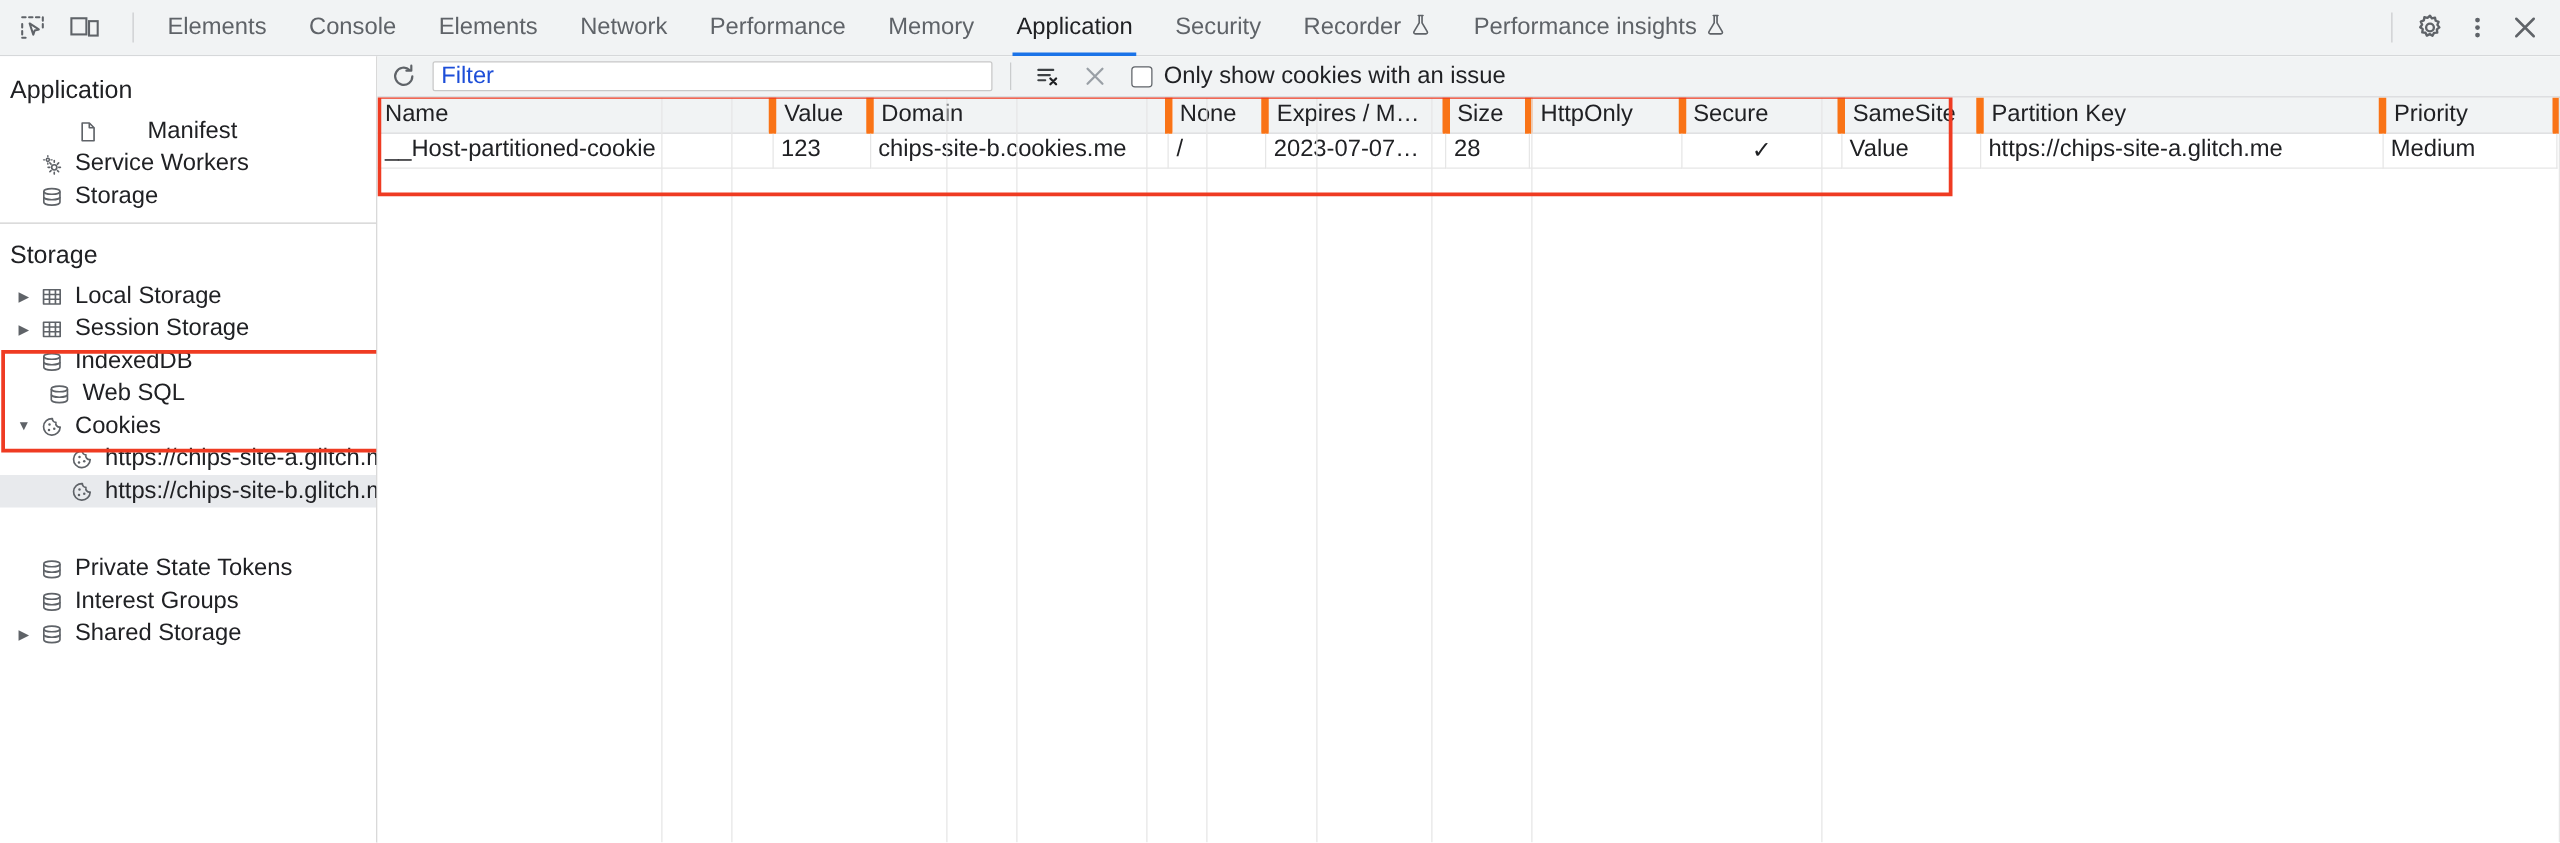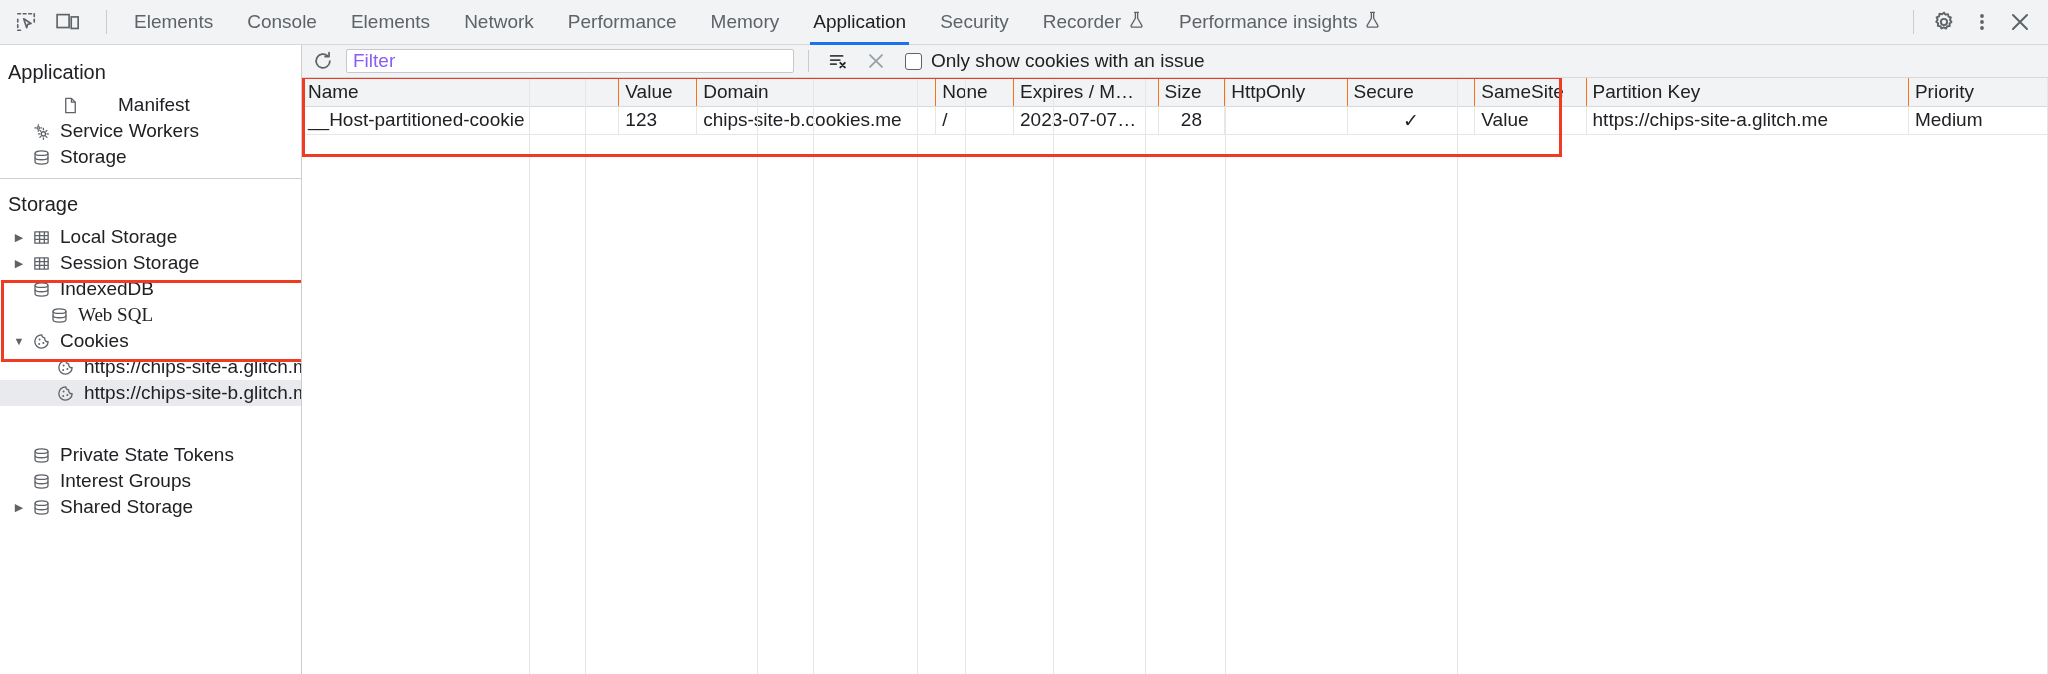--- a/index.html
+++ b/index.html
@@ -190,21 +190,21 @@
     flex: 0 0 auto;
     width: 448px;
     height: 24px;
     background: #ffffff;
     border: 1px solid #c8c8c8;
     border-radius: 2px;
     display: flex;
     align-items: center;
     padding: 0 6px;
     box-sizing: border-box;
-    color: #8b5cf6;
+    color: #1d4ed8;
     font-size: 19px;
   }
   .fsep {
     width: 1px;
     height: 22px;
     background: #cacccd;
     margin: 0 6px;
   }
   .small-icon-btn {
     width: 30px;
@@ -243,21 +243,21 @@
     width: 100%;
     font-size: 19px;
   }
   table.cookies th {
     background: #f1f3f4;
     font-weight: normal;
     text-align: left;
     color: #202124;
     height: 28px;
     padding: 0 6px;
-    border-right: 1px solid #f97316;
+    border-right: 6px solid #f97316;
     border-bottom: 1px solid #d6d8da;
     white-space: nowrap;
     overflow: hidden;
     text-overflow: ellipsis;
     box-sizing: border-box;
   }
   table.cookies td {
     height: 28px;
     padding: 0 6px;
     border-right: 1px solid #e6e6e6;
@@ -430,21 +430,21 @@
           <span class="twisty empty">▶</span>
           <span class="t-icon">
             <svg width="19" height="19" viewBox="0 0 20 20" fill="none">
               <path d="M3.2 5.4c0-1.3 3-2.4 6.8-2.4s6.8 1.1 6.8 2.4-3 2.4-6.8 2.4S3.2 6.7 3.2 5.4z" stroke="#5f6368" stroke-width="1.4" fill="none" stroke-linejoin="round"></path>
               <path d="M3.2 5.4v9.2c0 1.3 3 2.4 6.8 2.4s6.8-1.1 6.8-2.4V5.4" stroke="#5f6368" stroke-width="1.4" fill="none" stroke-linejoin="round"></path>
               <path d="M3.2 10c0 1.3 3 2.4 6.8 2.4s6.8-1.1 6.8-2.4" stroke="#5f6368" stroke-width="1.4" fill="none" stroke-linejoin="round"></path>
             </svg>
           </span>
           <span class="t-label">IndexedDB</span>
         </div>
-        <div class="tree-item" style="padding-left: 28px; font-family: Liberation Serif, serif;">
+        <div class="tree-item" style="padding-left: 16px;">
           <span class="twisty empty">▶</span>
           <span class="t-icon">
             <svg width="19" height="19" viewBox="0 0 20 20" fill="none">
               <path d="M3.2 5.4c0-1.3 3-2.4 6.8-2.4s6.8 1.1 6.8 2.4-3 2.4-6.8 2.4S3.2 6.7 3.2 5.4z" stroke="#5f6368" stroke-width="1.4" fill="none" stroke-linejoin="round"></path>
               <path d="M3.2 5.4v9.2c0 1.3 3 2.4 6.8 2.4s6.8-1.1 6.8-2.4V5.4" stroke="#5f6368" stroke-width="1.4" fill="none" stroke-linejoin="round"></path>
               <path d="M3.2 10c0 1.3 3 2.4 6.8 2.4s6.8-1.1 6.8-2.4" stroke="#5f6368" stroke-width="1.4" fill="none" stroke-linejoin="round"></path>
             </svg>
           </span>
           <span class="t-label">Web SQL</span>
         </div>
@@ -593,21 +593,21 @@
                 <th>Priority</th>
               </tr>
           </thead>
           <tbody id="tbody-host">
               <tr>
                 <td>__Host-partitioned-cookie</td>
                 <td>123</td>
                 <td>chips-site-b.cookies.me</td>
                 <td>/</td>
                 <td>2023-07-07…</td>
-                <td class="center" style="text-align: center;">28</td>
+                <td class="center" style="text-align: left;">28</td>
                 <td class="center"></td>
                 <td class="center">✓</td>
                 <td>Value</td>
                 <td>https://chips-site-a.glitch.me</td>
                 <td>Medium</td>
               </tr>
             </tbody>
         </table>
         <div class="redbox" style="left: 0px; top: -2px; width: 1260px; height: 80.5px;"></div>
       </div>

